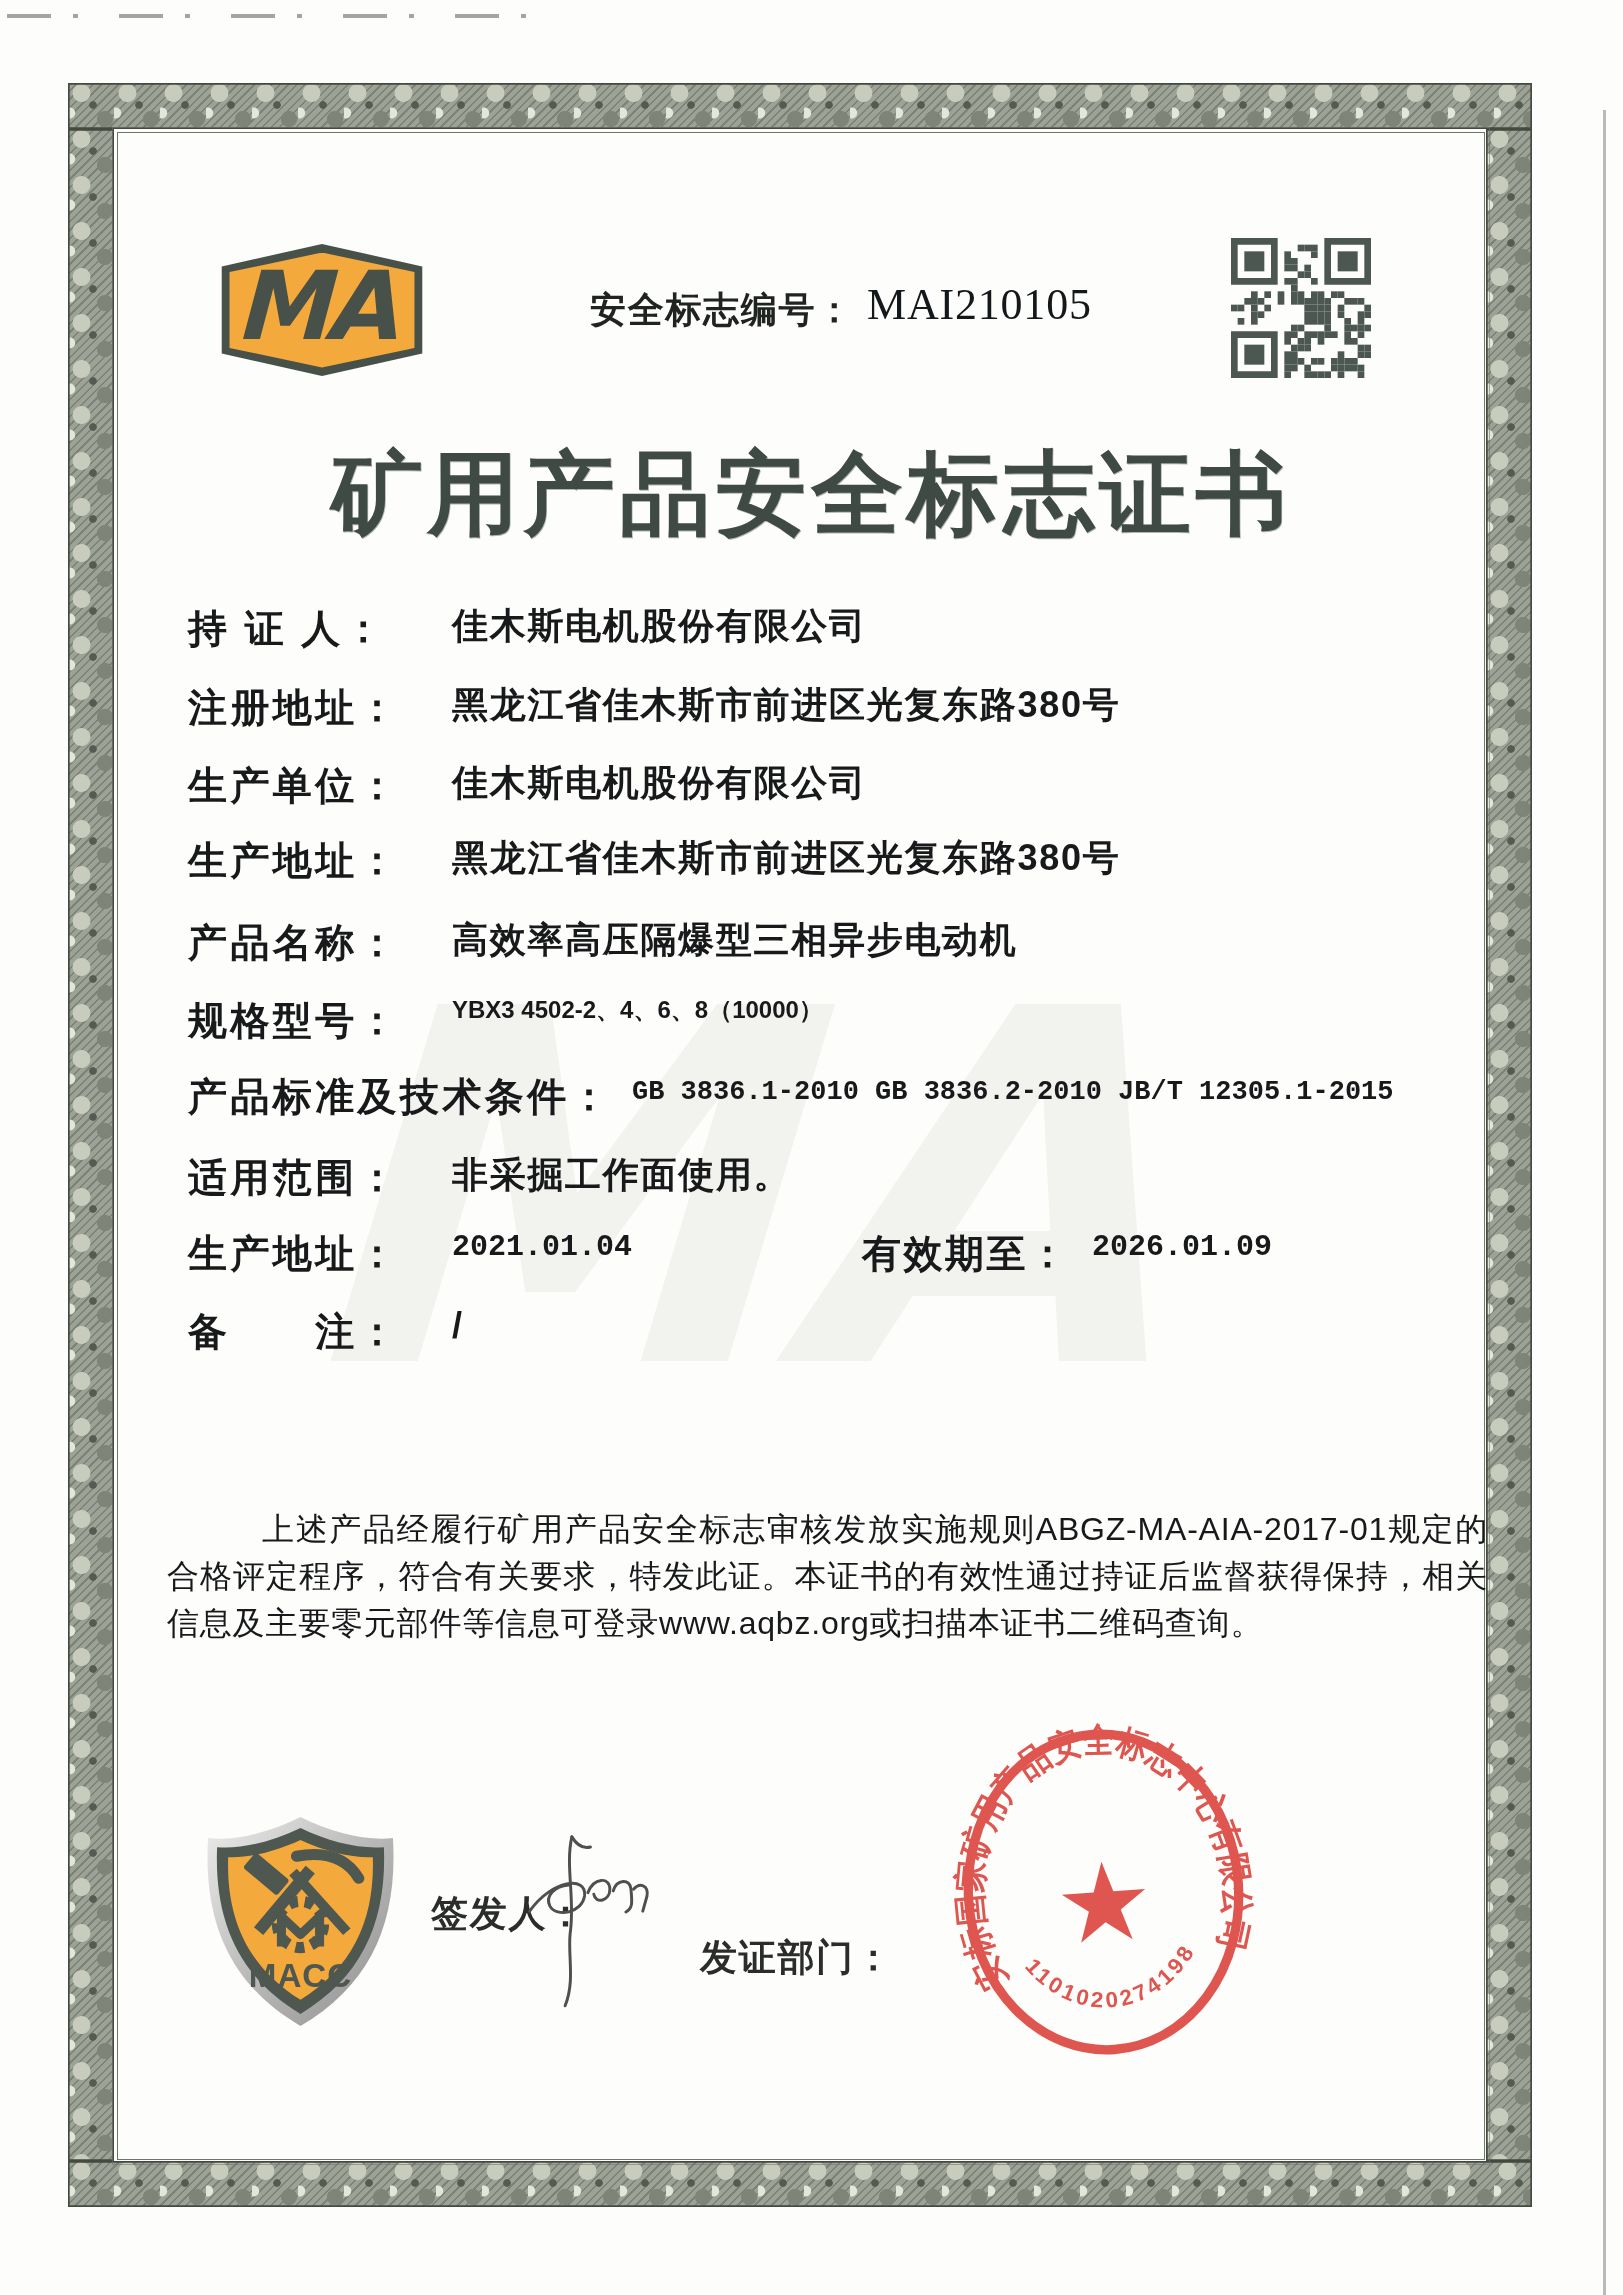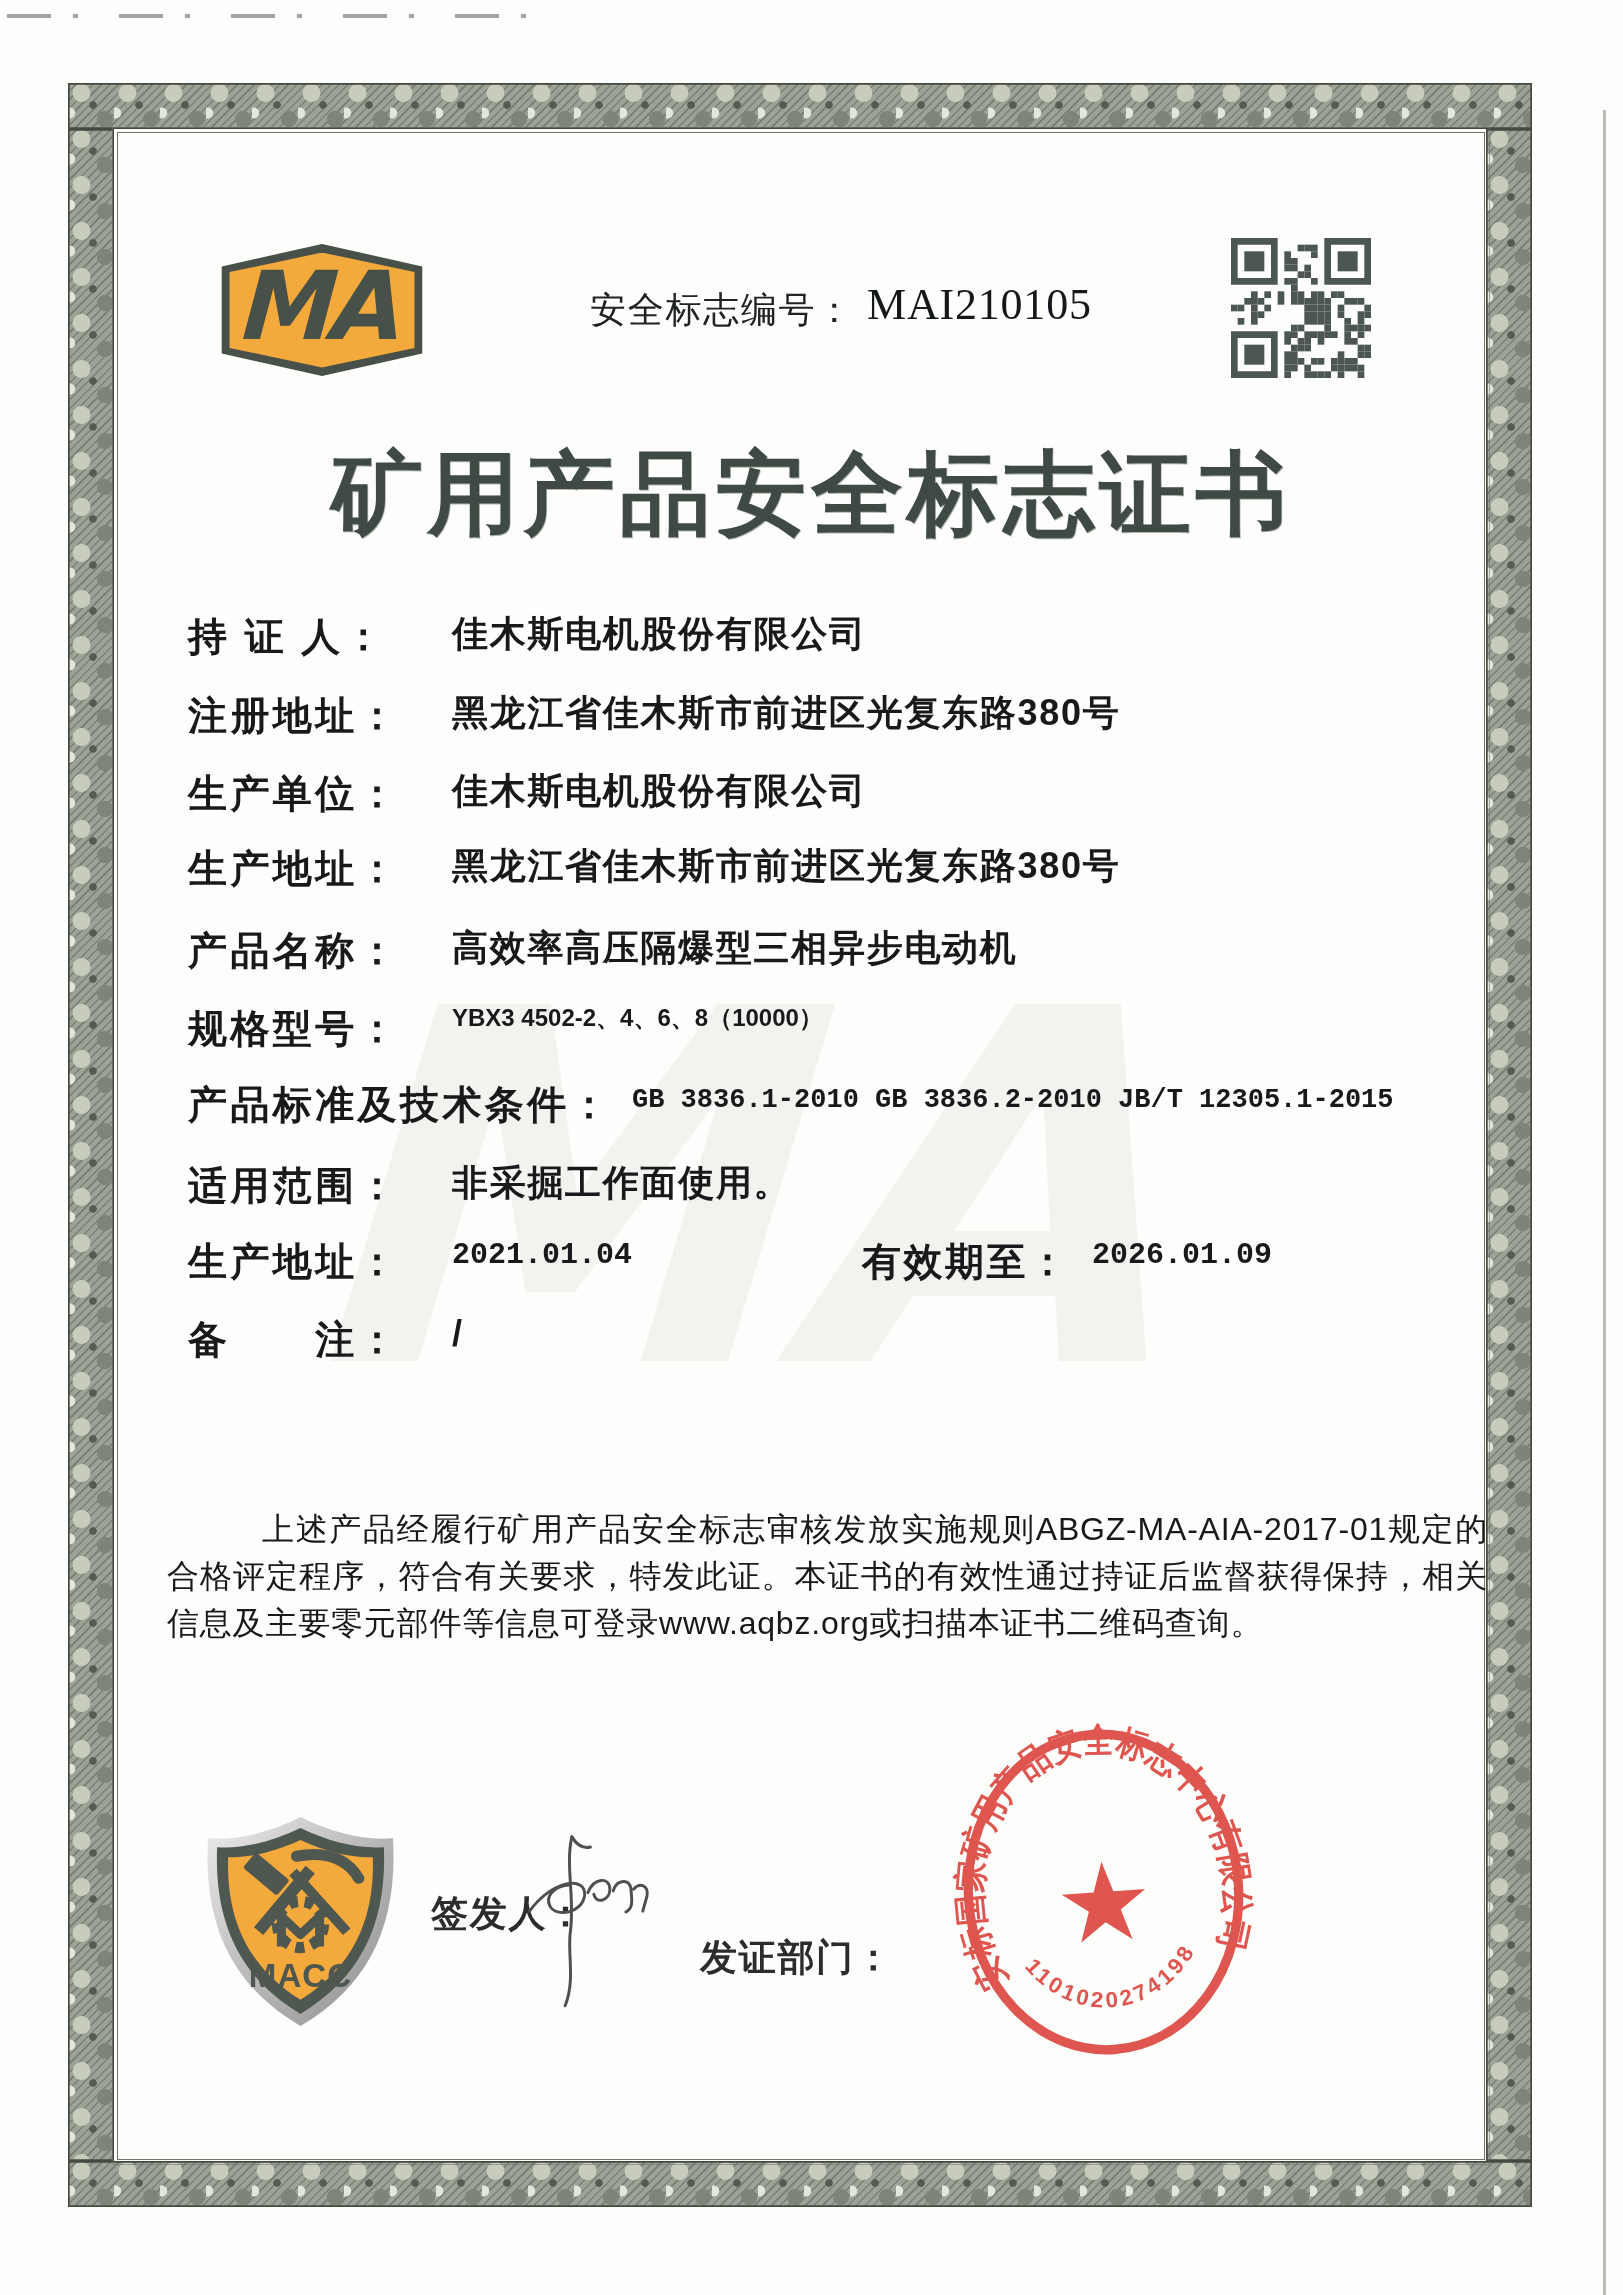--- a/index.html
+++ b/index.html
@@ -54,35 +54,35 @@
   .ma-hex-inner{
     position:absolute;inset:8.5px;background:#f4a93c;
     clip-path:polygon(50% 0%,96% 17%,96% 83%,50% 100%,4% 83%,4% 17%);
   }
   .ma-logo-text{
     position:absolute;inset:0;display:flex;align-items:center;justify-content:center;
     font-family:"DejaVu Sans",sans-serif;font-weight:900;font-style:italic;
     font-size:95px;letter-spacing:-5px;color:#475049;transform:skewX(-4deg) translateY(-4.2px);
   }
   .num-label{
-    position:absolute;left:590px;top:286px;font-size:36px;font-weight:400;
+    position:absolute;left:590px;top:286px;font-size:36px;font-weight:700;
     letter-spacing:1.7px;color:#202421;
   }
   .num-value{
     position:absolute;left:867px;top:279px;font-family:"Liberation Serif",serif;
     font-size:44px;letter-spacing:0.8px;color:#15181a;
   }
   .qr{position:absolute;left:1231px;top:238px;width:140px;height:140px;}
   .cert-title{
     position:absolute;left:0;top:433px;width:100%;text-align:center;
     font-family:"Liberation Serif",serif;font-weight:700;font-size:91px;
     letter-spacing:5px;color:#3f4a44;text-shadow:0.8px 0.8px 0 rgba(63,74,68,.4);
   }
   
-  .row{position:absolute;left:0;width:1623px;height:54px;margin-top:8px;}
+  .row{position:absolute;left:0;width:1623px;height:54px;}
   .row .lbl{
     position:absolute;left:188px;font-size:39px;font-weight:700;
     letter-spacing:3.4px;color:#17191b;white-space:nowrap;
   }
   .row .val{
     position:absolute;left:452px;font-size:36px;font-weight:600;
     letter-spacing:1.7px;color:#17191b;white-space:nowrap;
   }
   .row .val.mono{font-family:Liberation Sans, sans-serif;font-weight:700;font-size:24px;letter-spacing:0;}
   .row .val.mono-sm{font-family:"Liberation Mono",monospace;font-weight:700;font-size:27px;letter-spacing:0;left:632px;top:6.8px;}

